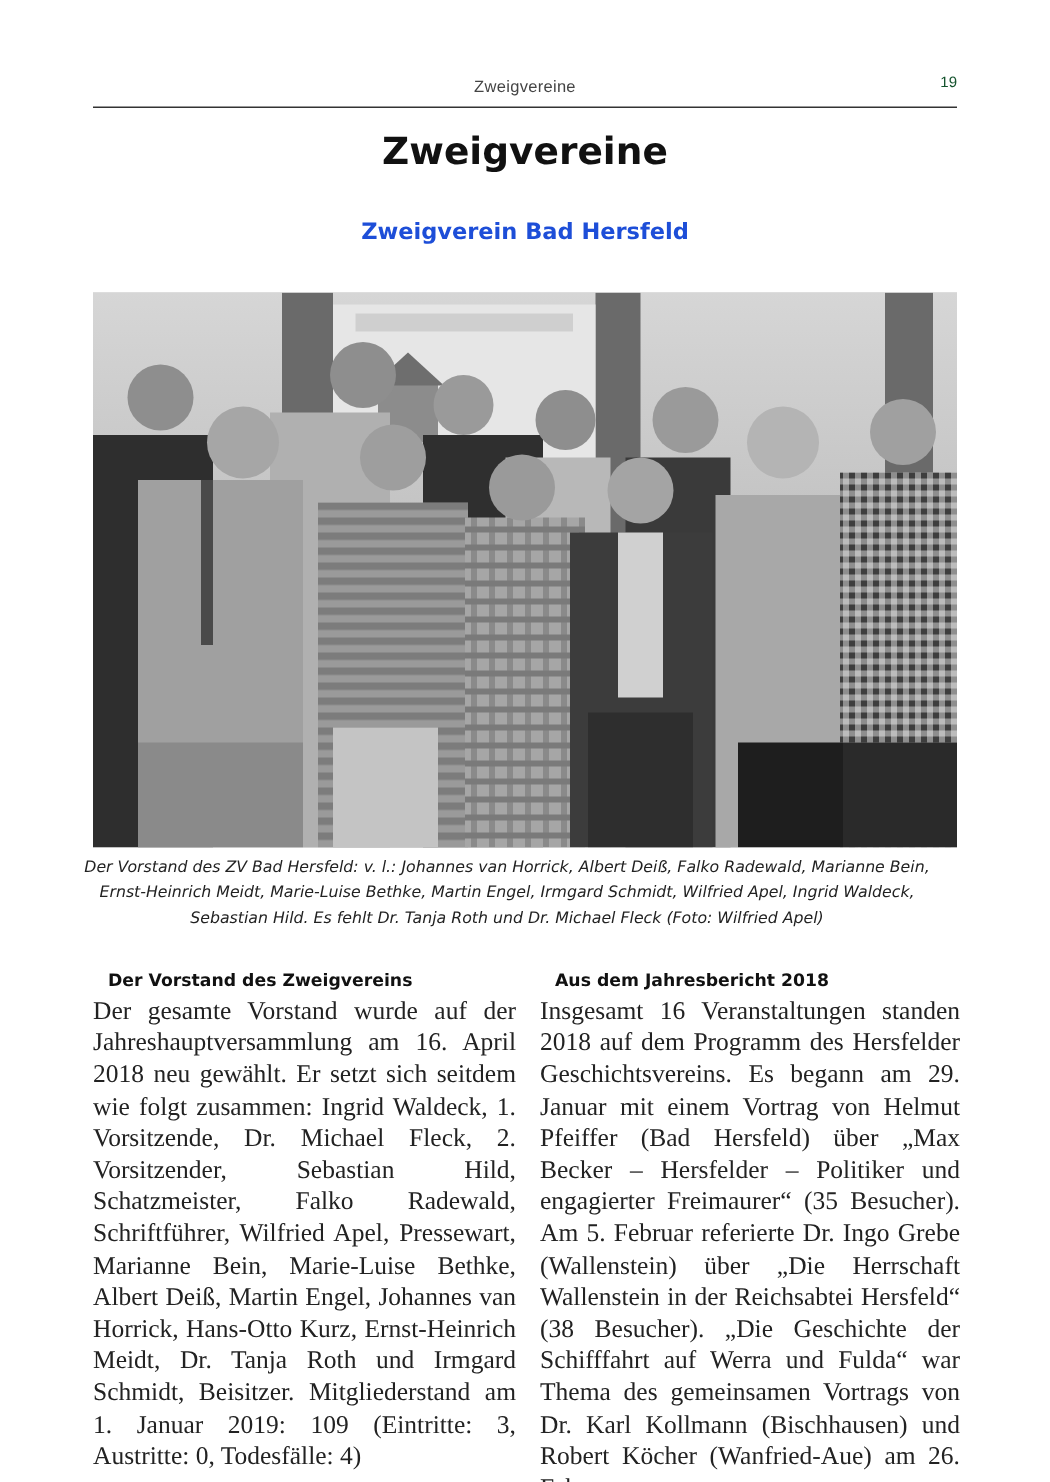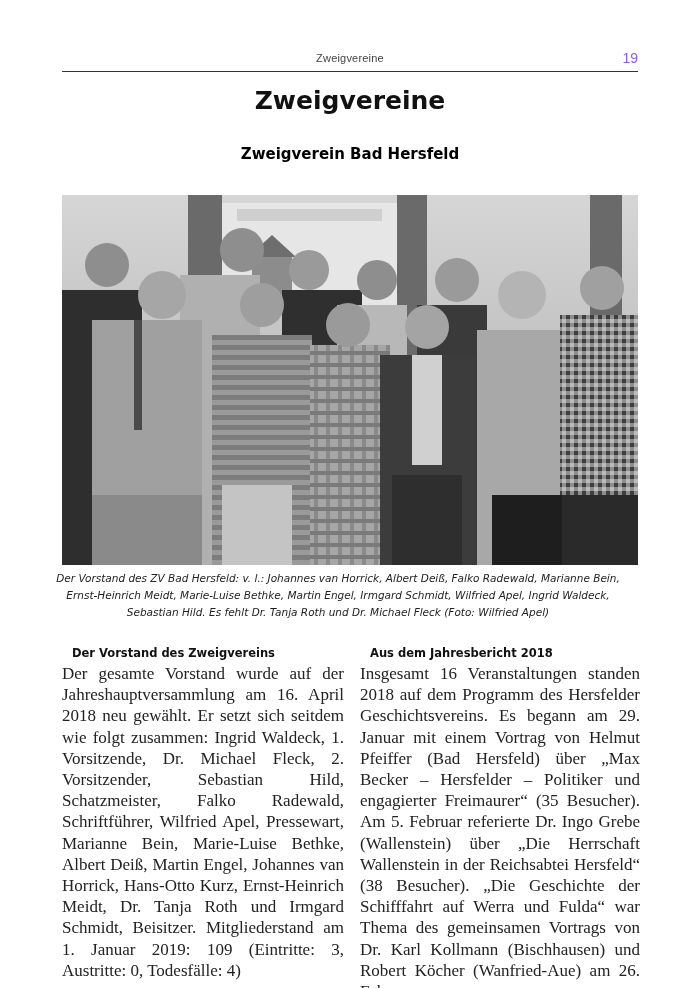--- a/index.html
+++ b/index.html
@@ -9,30 +9,30 @@
   .running-head {
     position: absolute; left: 62px; top: 50px; width: 576px; height: 22px;
     border-bottom: 1px solid #333;
     font-family: "Liberation Sans", sans-serif;
   }
   .running-head .rh-title {
     position: absolute; left: 0; right: 0; top: 2px; text-align: center;
     font-size: 11px; color: #444; letter-spacing: 0.2px;
   }
   .running-head .rh-page {
-    position: absolute; right: 0; top: 0px; font-size: 14px; color: #8b5cf6;
+    position: absolute; right: 0; top: 0px; font-size: 10px; color: #14532d;
   }
 
   .page-title {
     position: absolute; left: 0; width: 700px; top: 86px; text-align: center;
     font-family: "DejaVu Sans", sans-serif; font-weight: bold; font-size: 25px; color: #111;
   }
   .section-title {
     position: absolute; left: 0; width: 700px; top: 145px; text-align: center;
-    font-family: "DejaVu Sans", sans-serif; font-weight: bold; font-size: 15px; color: #000000;
+    font-family: "DejaVu Sans", sans-serif; font-weight: bold; font-size: 15px; color: #1d4ed8;
   }
 
   .photo {
     position: absolute; left: 62px; top: 195px; width: 576px; height: 370px;
     background: #bdbdbd; overflow: hidden;
   }
   .photo svg { display: block; width: 100%; height: 100%; }
 
   .caption {
     position: absolute; left: 50px; top: 570px; width: 576px; text-align: center;

